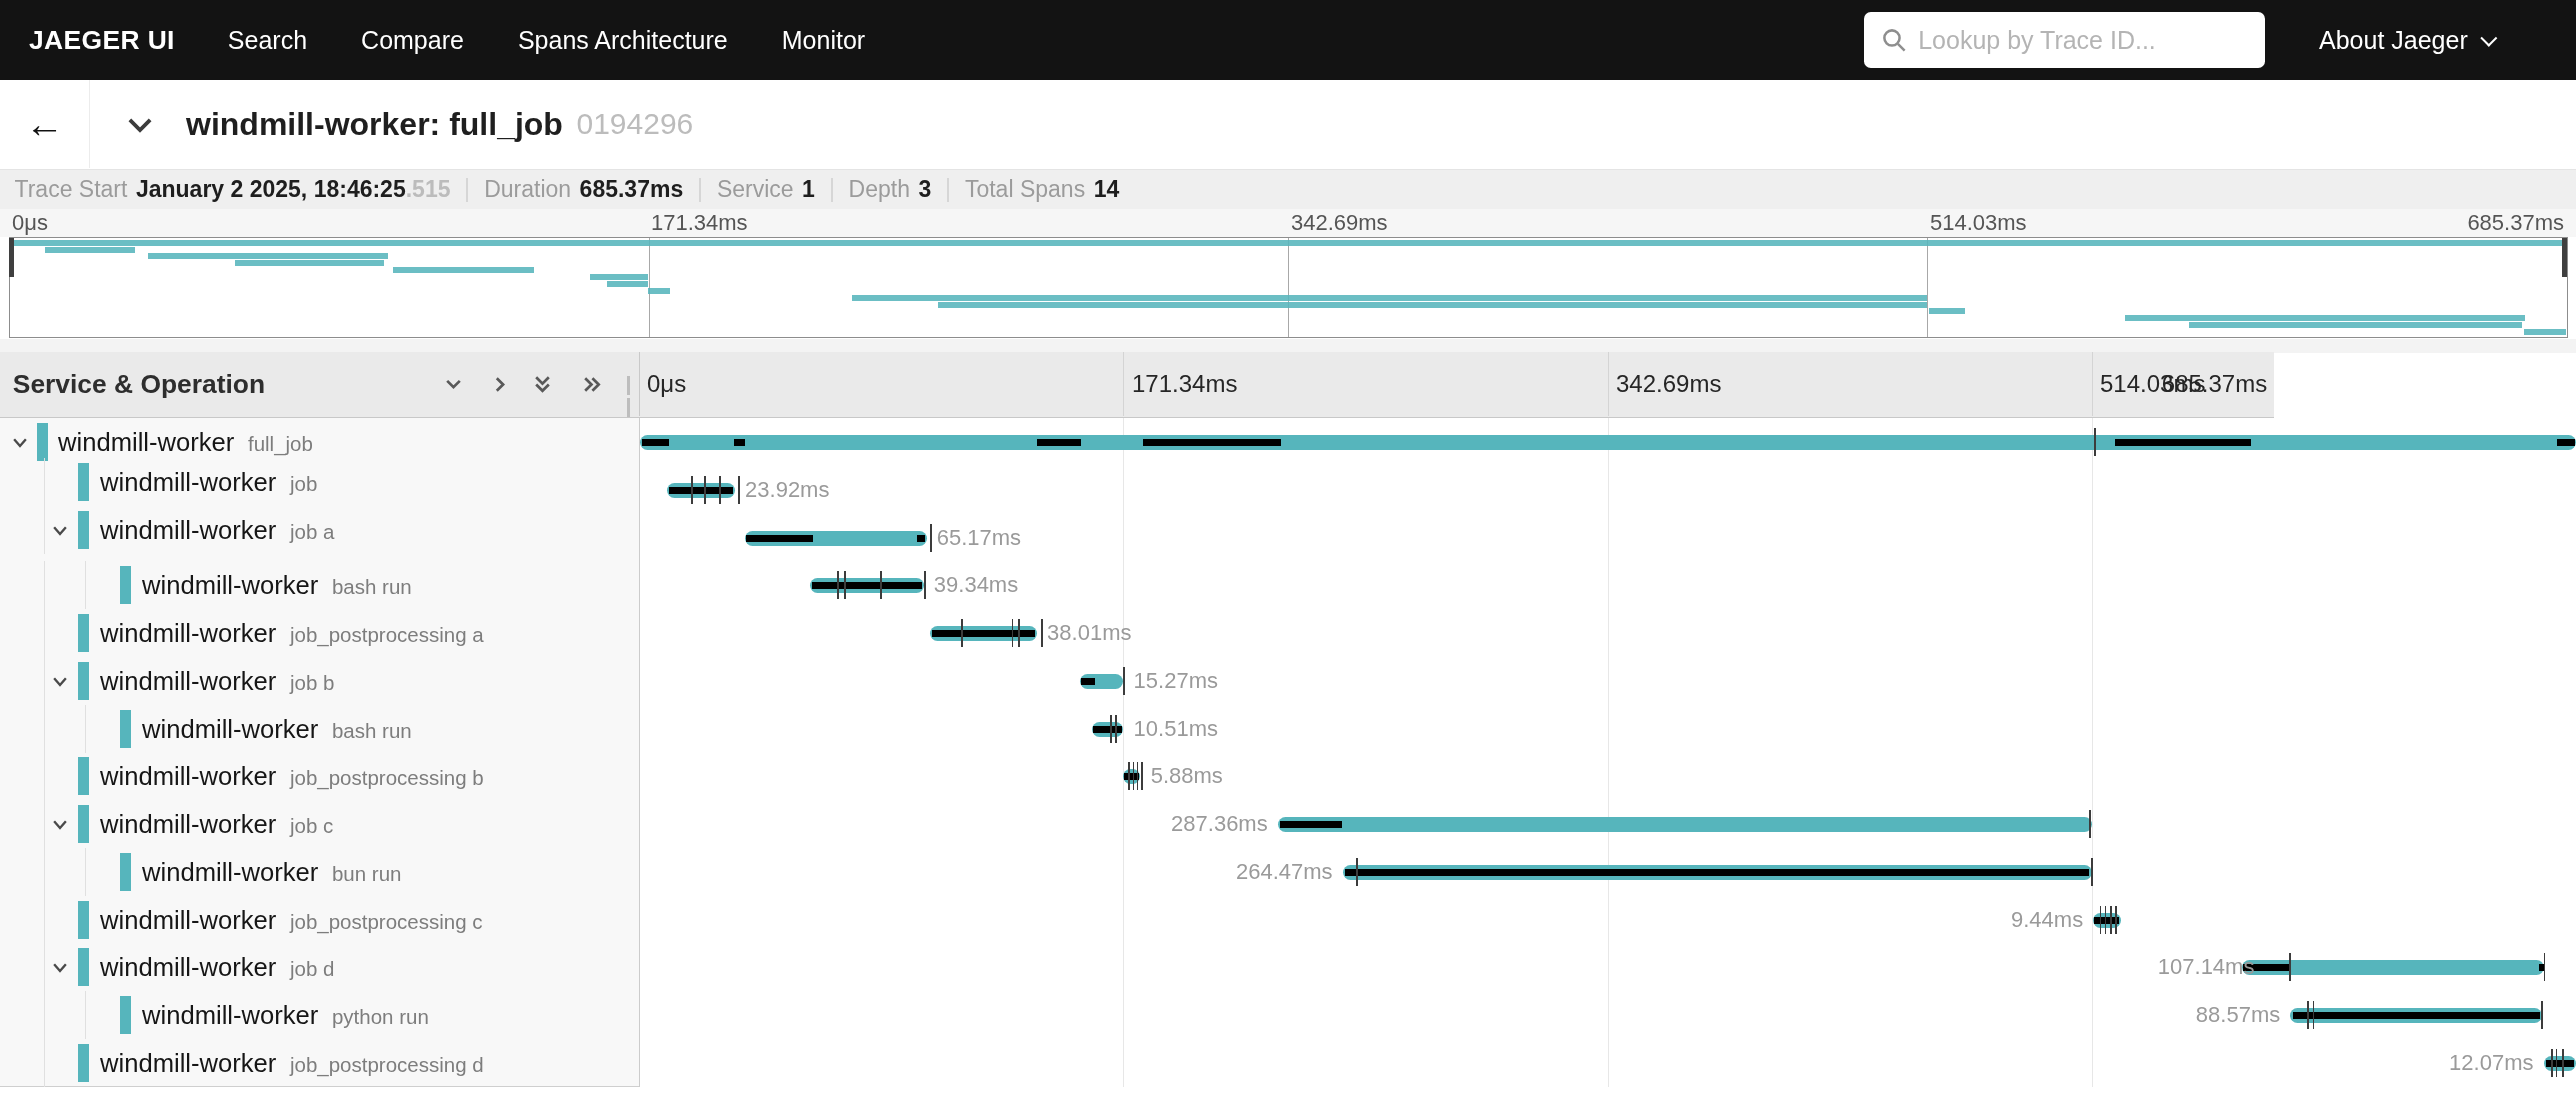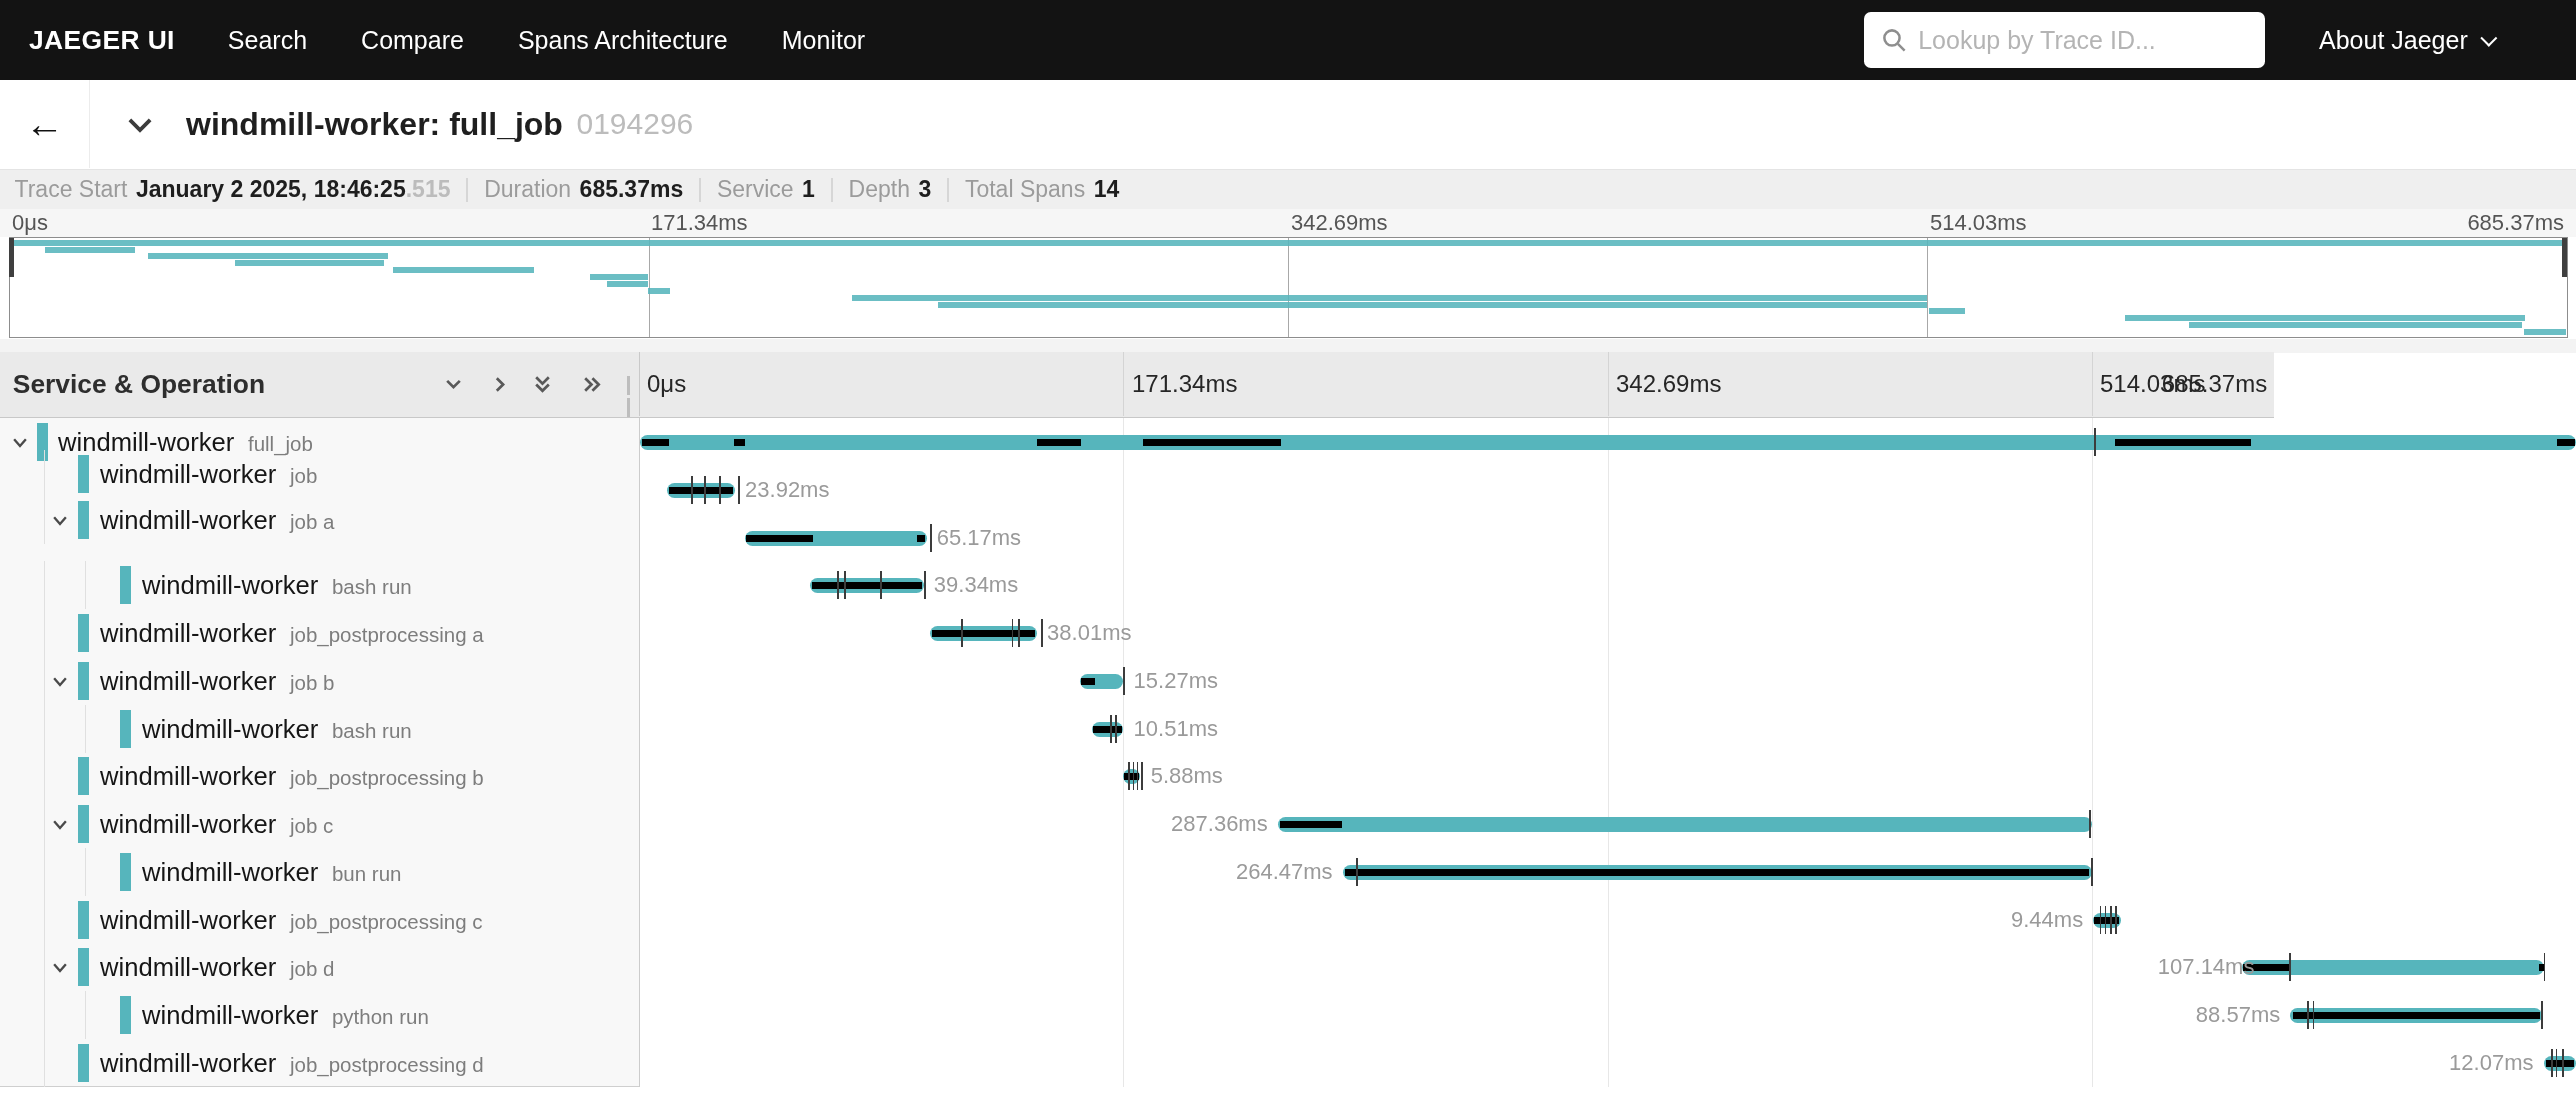--- a/index.html
+++ b/index.html
@@ -258,35 +258,35 @@
         <div class="row-tl" style="top: 0px;">
           <div class="bar" style="left: 0%; width: max(100%, 6.8px);"></div>
           <div class="seg" style="left: 0.12%; width: max(1.4%, 5.1px);"></div>
           <div class="seg" style="left: 4.85%; width: max(0.55%, 5.1px);"></div>
           <div class="seg" style="left: 20.5%; width: max(2.3%, 5.1px);"></div>
           <div class="seg" style="left: 26%; width: max(7.1%, 5.1px);"></div>
           <div class="seg" style="left: 76.2%; width: max(7%, 5.1px);"></div>
           <div class="seg" style="left: 99%; width: max(0.95%, 5.1px);"></div>
           <div class="tick" style="left: 75.1%;"></div>
         </div>
-        <div class="row-left" style="top: 32px; text-align: center;">
+        <div class="row-left" style="top: 40px; text-align: center;">
           <div class="guide" style="left: 44px;"></div>
           <div class="swatch" style="left: 78px;"></div>
           <div class="svc" style="left: 100px;">windmill-worker<span class="op">job</span></div>
         </div>
         <div class="row-tl" style="top: 48px;">
           <div class="bar" style="left: 1.4%; width: max(3.5%, 6.8px);"></div>
           <div class="seg" style="left: 1.5%; width: max(3.3%, 5.1px);"></div>
           <div class="tick" style="left: 2.64%;"></div>
           <div class="tick" style="left: 3.3%;"></div>
           <div class="tick" style="left: 4.1%;"></div>
           <div class="tick" style="left: 5.07%;"></div>
           <div class="dur" style="left: calc(4.9% + 10.2px);">23.92ms</div>
         </div>
-        <div class="row-left" style="top: 78px;">
+        <div class="row-left" style="top: 88px;">
           <div class="guide" style="left: 44px;"></div>
           <div class="row-chev" style="left: 49px;"><svg width="22" height="22" viewBox="0 0 30 30">
               <polyline points="7,10 15,19 23,10" fill="none" stroke="#4a4a4a" stroke-width="3.2"></polyline>
             </svg></div>
           <div class="swatch" style="left: 78px;"></div>
           <div class="svc" style="left: 100px;">windmill-worker<span class="op">job a</span></div>
         </div>
         <div class="row-tl" style="top: 96px;">
           <div class="bar" style="left: 5.4%; width: max(9.4%, 6.8px);"></div>
           <div class="seg" style="left: 5.5%; width: max(3.45%, 5.1px);"></div>

